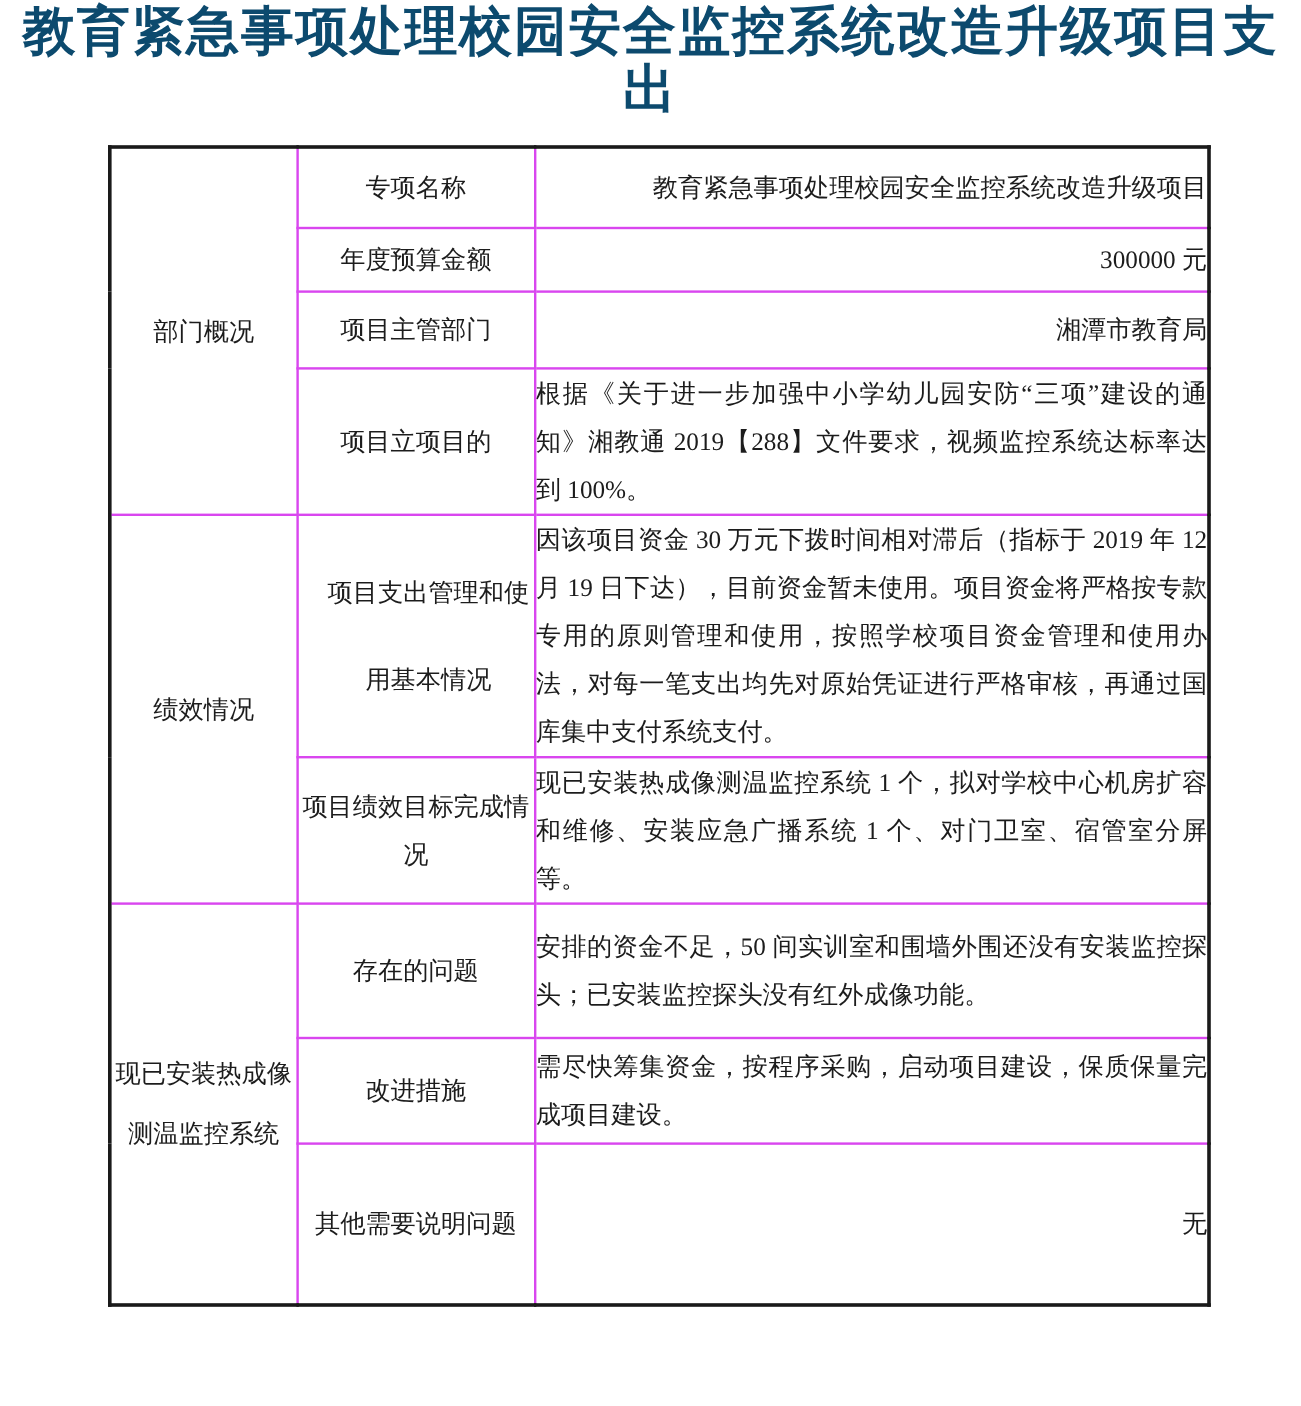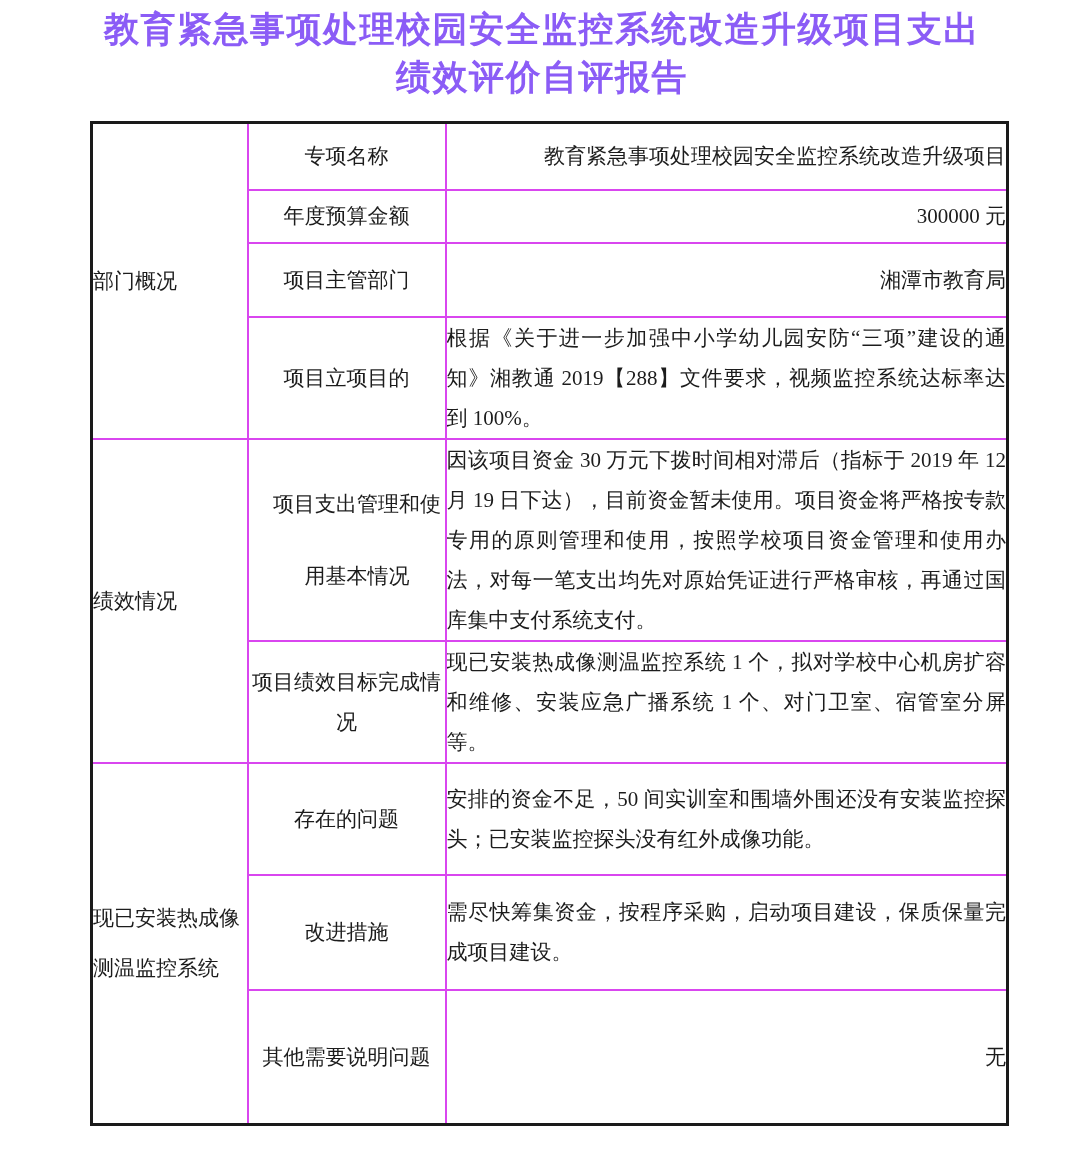--- a/index.html
+++ b/index.html
@@ -12,26 +12,26 @@
     width: 1084px;
     height: 1172px;
     background: #ffffff;
     color: #1c1c1c;
     font-family: "Liberation Serif", serif;
     overflow: hidden;
   }
   .doc-title {
     padding-top: 6px;
     text-align: center;
-    font-family: Liberation Serif, serif;
+    font-family: Liberation Mono, monospace;
     font-weight: 700;
-    font-size: 35px;
+    font-size: 44px;
     line-height: 48px;
     letter-spacing: 1.5px;
-    color: #8b5cf6;
+    color: #0c4a6e;
   }
   table.report-table {
     border-collapse: collapse;
     table-layout: fixed;
     margin: 19px 0 0 90px;
     width: 916px;
     font-size: 21px;
     color: #1c1c1c;
   }
   table.report-table td {
@@ -41,21 +41,21 @@
     overflow: hidden;
   }
   table.report-table {
     border: 3px solid #1a1a1a;
   }
   col.c-section { width: 156px; }
   col.c-label   { width: 198px; }
   col.c-value   { width: 562px; }
 
   td.section-cell {
-    text-align: left;
+    text-align: center;
     line-height: 50px;
     padding: 0 14px;
     font-family: Liberation Serif, serif;
   }
   td.label-cell {
     text-align: center;
     line-height: 40px;
     padding: 0 10px;
   }
   td.label-cell.lh-wide {
@@ -68,36 +68,35 @@
   }
   td.value-cell.center {
     text-align: right;
   }
   td.value-cell.multi {
     text-align: justify;
     text-justify: inter-ideograph;
   }
   tr.r1 { height: 67px; }
   tr.r2 { height: 53px; }
-  tr.r3 { height: 74px; }
+  tr.r3 { height: 64px; }
   tr.r4 { height: 121px; }
   tr.r5 { height: 198px; }
   tr.r6 { height: 109px; }
   tr.r7 { height: 112px; }
-  tr.r8 { height: 115px; }
+  tr.r8 { height: 88px; }
   tr.r9 { height: 135px; }
 </style>
 </head>
 <body>
 
 <div class="page">
 
   <div class="doc-title">
     <div>教育紧急事项处理校园安全监控系统改造升级项目支出</div>
-    <div>绩效评价自评报告</div>
   </div>
 
   <table class="report-table">
     <colgroup>
       <col class="c-section">
       <col class="c-label">
       <col class="c-value">
     </colgroup>
     <tbody>
       <tr class="r1">

